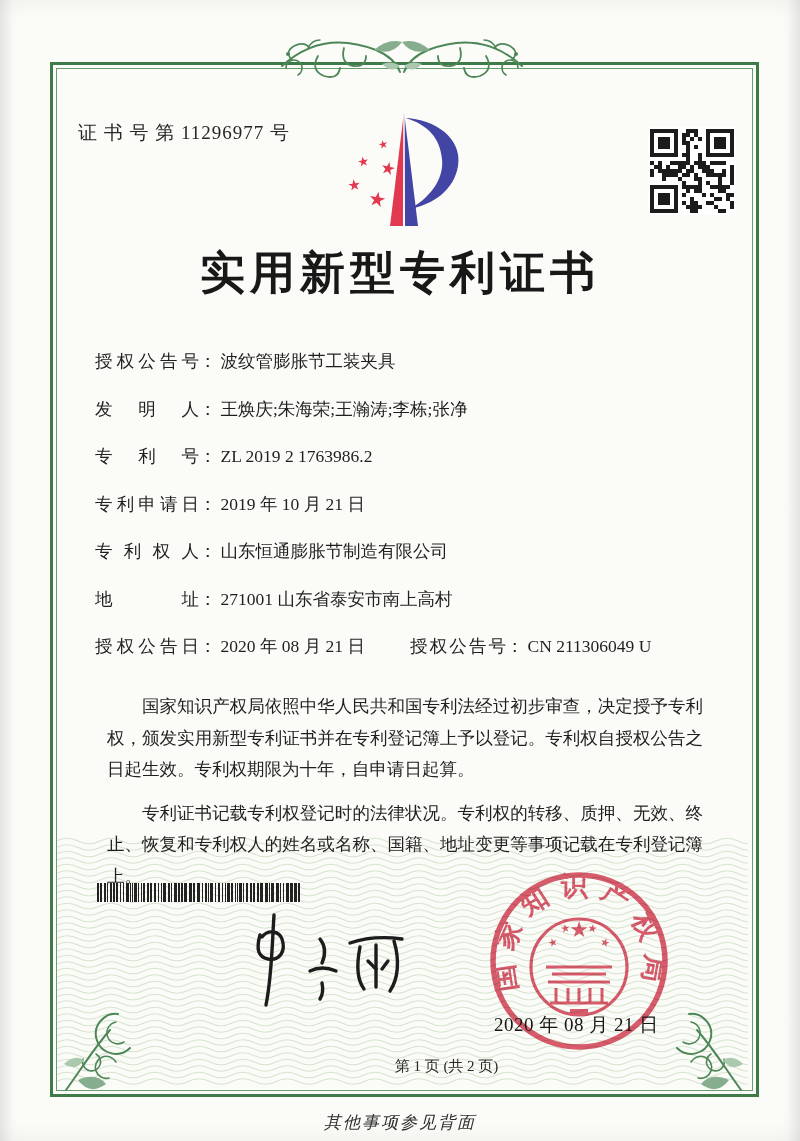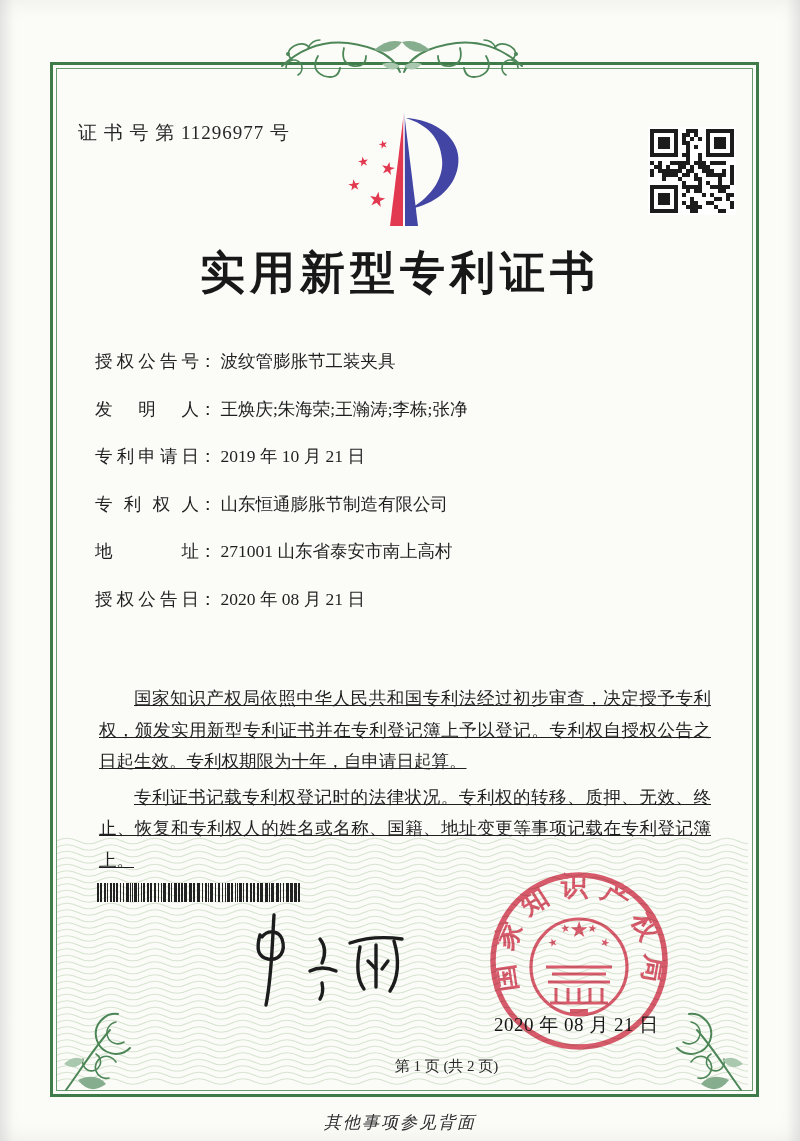--- a/index.html
+++ b/index.html
@@ -14,21 +14,21 @@
   .frame-inner{position:absolute;left:3px;top:3px;right:3px;bottom:3px;border:1px solid #6a9c72;}
   .abs{position:absolute;}
   .cert-no{left:78px;top:120px;font-size:19px;letter-spacing:1px;color:#262626;}
   .title{left:0;top:243px;width:100%;text-align:center;font-size:45px;font-weight:700;letter-spacing:5px;color:#181818;}
   .fields{left:95px;top:349px;width:625px;font-size:17.5px;color:#1f1f1f;}
   .frow{height:27px;margin-bottom:20.5px;white-space:nowrap;position:relative;}
   .flabel{display:inline-block;width:104px;text-align:justify;text-align-last:justify;vertical-align:top;}
   .fvalue{margin-left:4px;}
   .fcell2{position:absolute;left:315px;top:0;}
   .paras{left:95px;top:679px;width:620px;font-size:17.5px;line-height:31.5px;text-align:justify;color:#1f1f1f;}
-  .paras p{margin:4px;text-indent:2em;text-decoration:underline;}
+  .paras p{margin:12px;text-indent:2em;}
   .officials{left:95px;top:943px;font-size:18px;line-height:37px;color:#242424;letter-spacing:2px;}
   .seal-date{left:494px;top:1012px;font-size:19px;color:#161616;z-index:6;letter-spacing:.5px;}
   .page-foot{left:50px;top:1057px;width:705px;text-align:center;font-size:15px;color:#2a2a2a;padding-left:44px;}
   .back-note{left:0;top:1111px;width:100%;text-align:center;font-size:17px;font-style:italic;color:#2e2e2e;letter-spacing:2px;}
   .z1{z-index:1}.z2{z-index:2}.z3{z-index:3}.z5{z-index:5}
   svg{display:block}
 </style>
 </head>
 <body>
 
@@ -273,30 +273,36 @@
   <div class="abs z3 title">实用新型专利证书</div>
 
   <div class="abs z3 fields">
     <div class="frow">
       <span class="flabel">授权公告号</span><span>：</span><span class="fvalue">波纹管膨胀节工装夹具</span>
     </div>
     <div class="frow">
       <span class="flabel">发明人</span><span>：</span><span class="fvalue">王焕庆;朱海荣;王瀚涛;李栋;张净</span>
     </div>
     <div class="frow">
+      <span class="flabel">专利号</span><span>：</span><span class="fvalue">ZL 2019 2 1763986.2</span>
+    </div>
+    <div class="frow">
       <span class="flabel">专利申请日</span><span>：</span><span class="fvalue">2019 年 10 月 21 日</span>
     </div>
     <div class="frow">
       <span class="flabel">专利权人</span><span>：</span><span class="fvalue">山东恒通膨胀节制造有限公司</span>
     </div>
     <div class="frow">
       <span class="flabel">地址</span><span>：</span><span class="fvalue">271001 山东省泰安市南上高村</span>
     </div>
     <div class="frow">
       <span class="flabel">授权公告日</span><span>：</span><span class="fvalue">2020 年 08 月 21 日</span>
+      <span class="fcell2">
+        <span class="flabel" style="width:96px">授权公告号</span><span>：</span><span class="fvalue">CN 211306049 U</span>
+      </span>
     </div>
   </div>
 
   <div class="abs z3 paras">
     <p>国家知识产权局依照中华人民共和国专利法经过初步审查，决定授予专利权，颁发实用新型专利证书并在专利登记簿上予以登记。专利权自授权公告之日起生效。专利权期限为十年，自申请日起算。</p>
     <p>专利证书记载专利权登记时的法律状况。专利权的转移、质押、无效、终止、恢复和专利权人的姓名或名称、国籍、地址变更等事项记载在专利登记簿上。</p>
   </div>
 
   <svg id="barcode-svg" class="abs z3" style="left:97px;top:883px;" width="210" height="19">
       <rect x="0" y="0" width="2" height="19" fill="#222"></rect>

